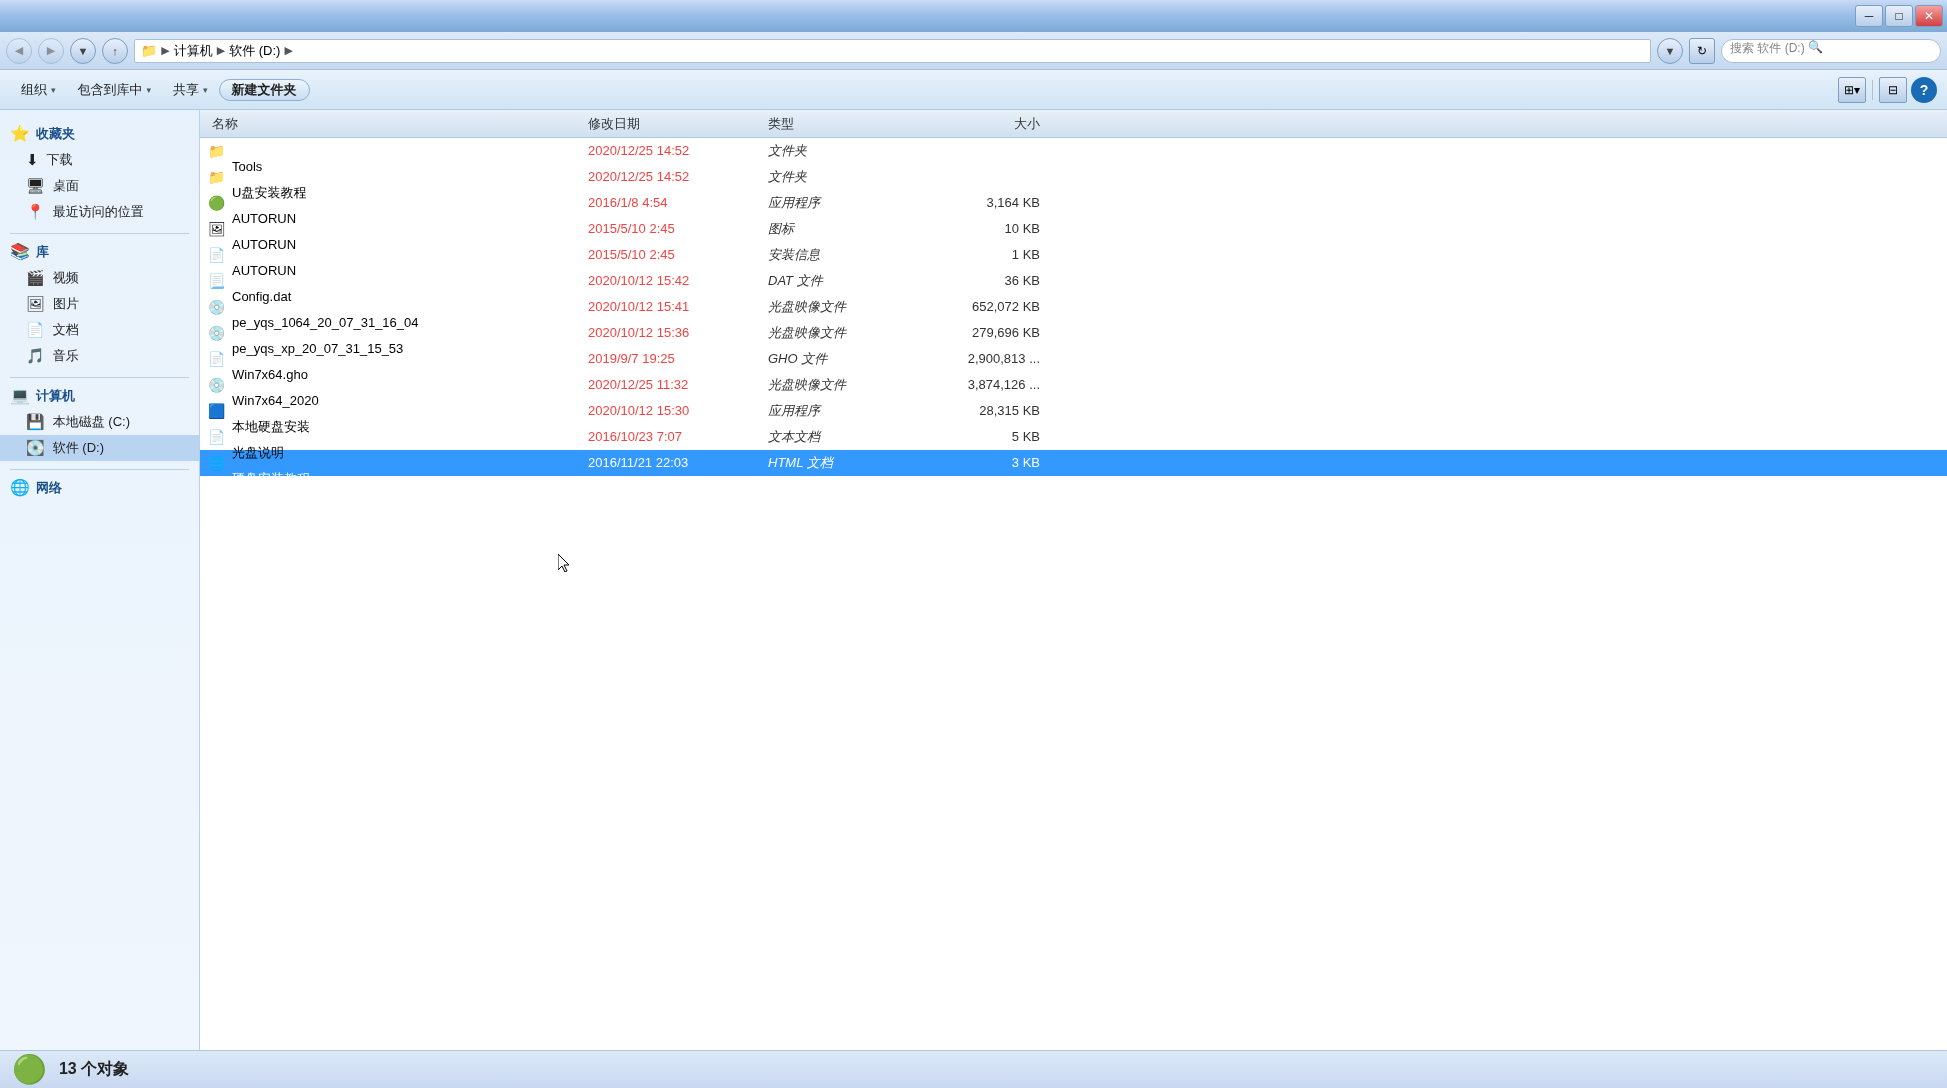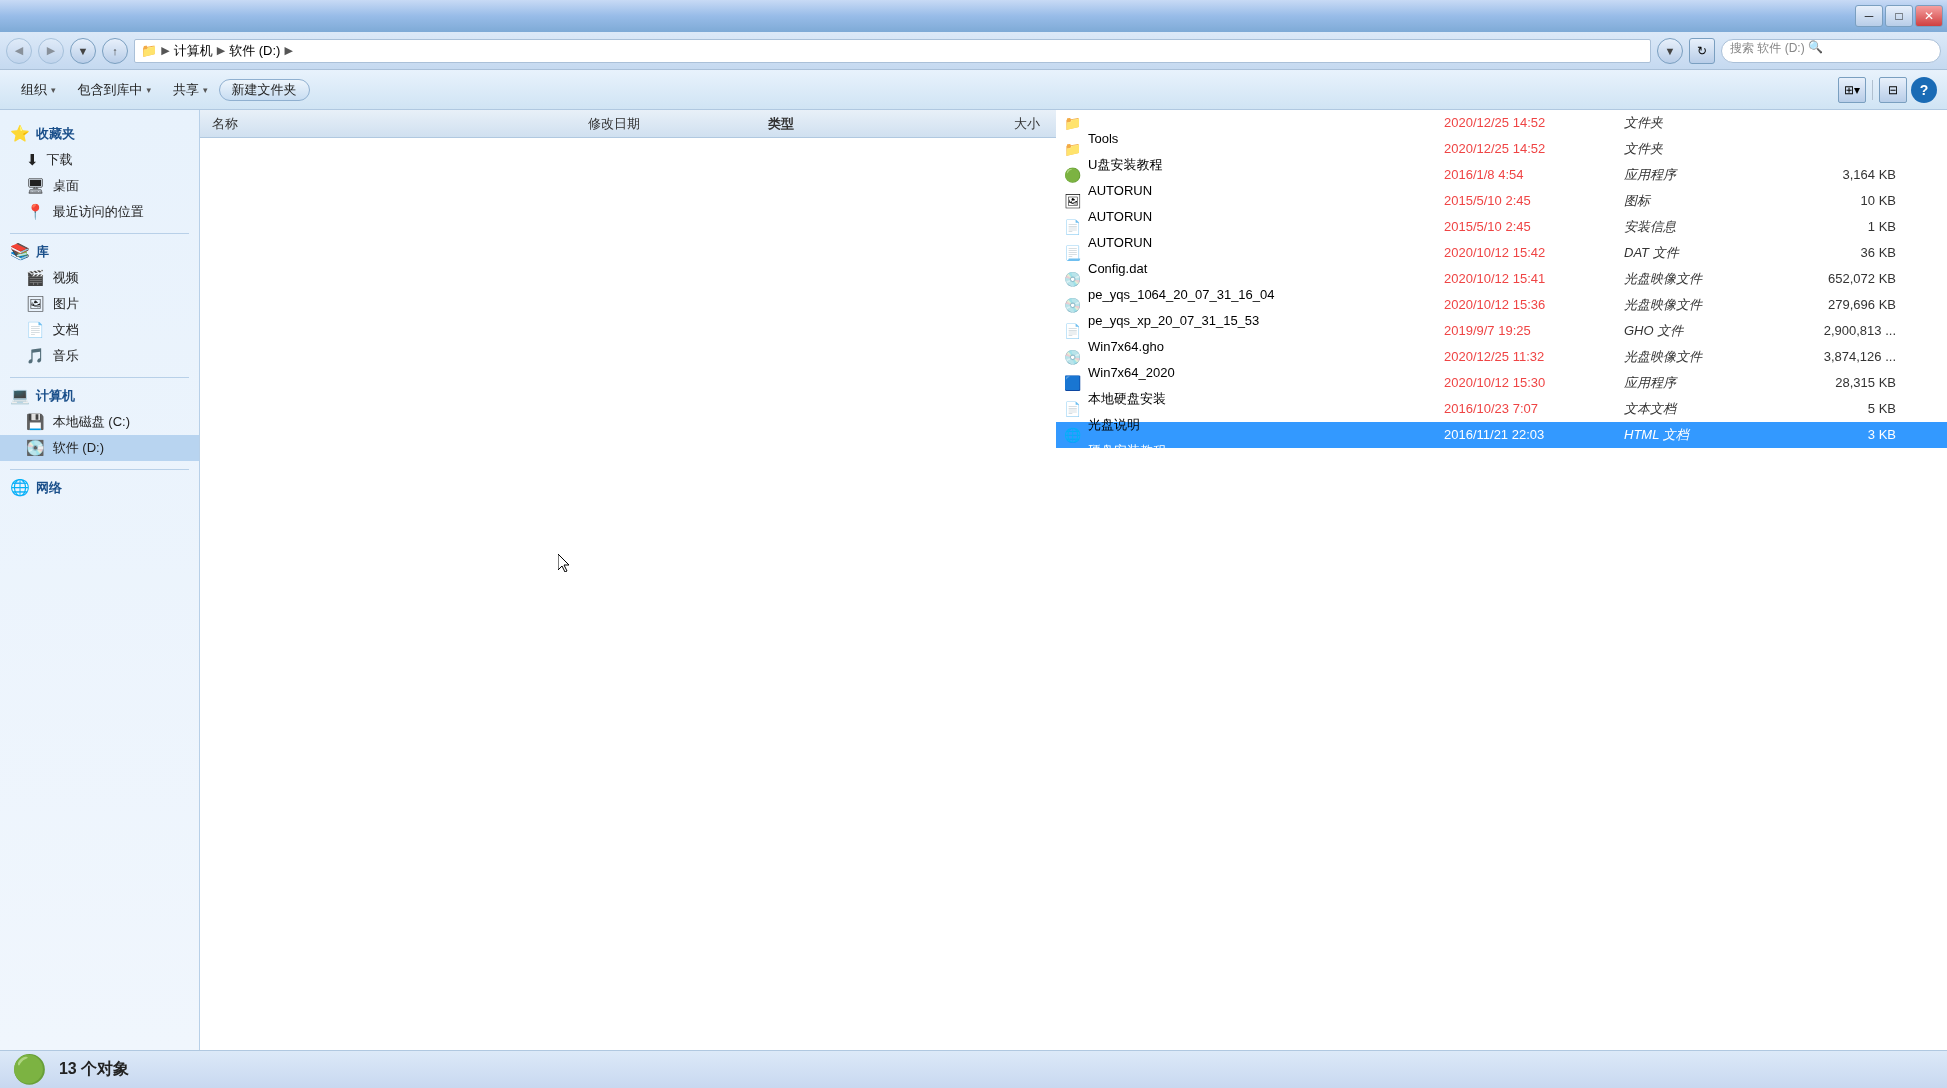--- a/index.html
+++ b/index.html
@@ -135,20 +135,21 @@
     }
     .new-folder-btn {
       height: 22px;
       padding: 0 12px;
       background: linear-gradient(to bottom, #eef5fc, #c8ddf2);
       border: 1px solid #90b0d0;
       border-radius: 13px;
       cursor: pointer;
       font-size: 13px;
       color: #222;
+      font-weight: bold;
     }
     .toolbar-right {
       margin-left: auto;
       display: flex;
       align-items: center;
       gap: 4px;
     }
     .view-btn {
       width: 28px;
       height: 26px;
@@ -224,40 +225,40 @@
     .sidebar-divider {
       height: 1px;
       background: #b8d0e8;
       margin: 4px 10px;
     }
 
     
     .file-area {
       flex: 1;
       display: flex;
-      flex-direction: row;
+      flex-direction: column;
       background: #fff;
       overflow: hidden;
     }
 
     
     .column-headers {
       display: flex;
       align-items: center;
       height: 28px;
       background: linear-gradient(to bottom, #e8f0f8, #d0e0f0);
       border-bottom: 1px solid #b0c8e0;
       padding: 0 8px;
       font-size: 13px;
       color: #333;
       flex-shrink: 0;
     }
     .col-name { width: 380px; padding-left: 4px; cursor: pointer; }
     .col-date { width: 180px; cursor: pointer; }
-    .col-type { width: 160px; cursor: pointer; font-weight: bold; }
+    .col-type { width: 160px; cursor: pointer; }
     .col-size { width: 120px; text-align: right; padding-right: 8px; cursor: pointer; }
 
     
     .file-list {
       flex: 1;
       overflow-y: auto;
     }
     .file-row {
       display: flex;
       align-items: center;

